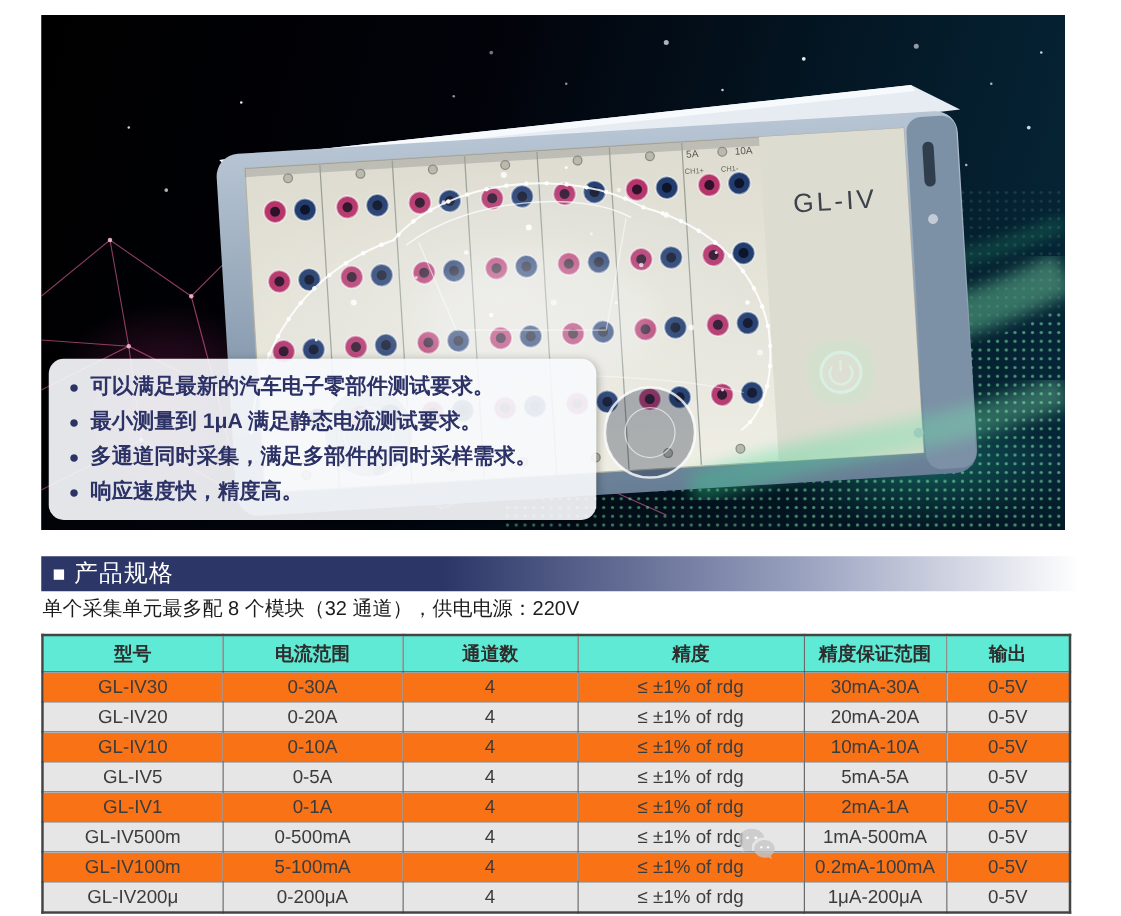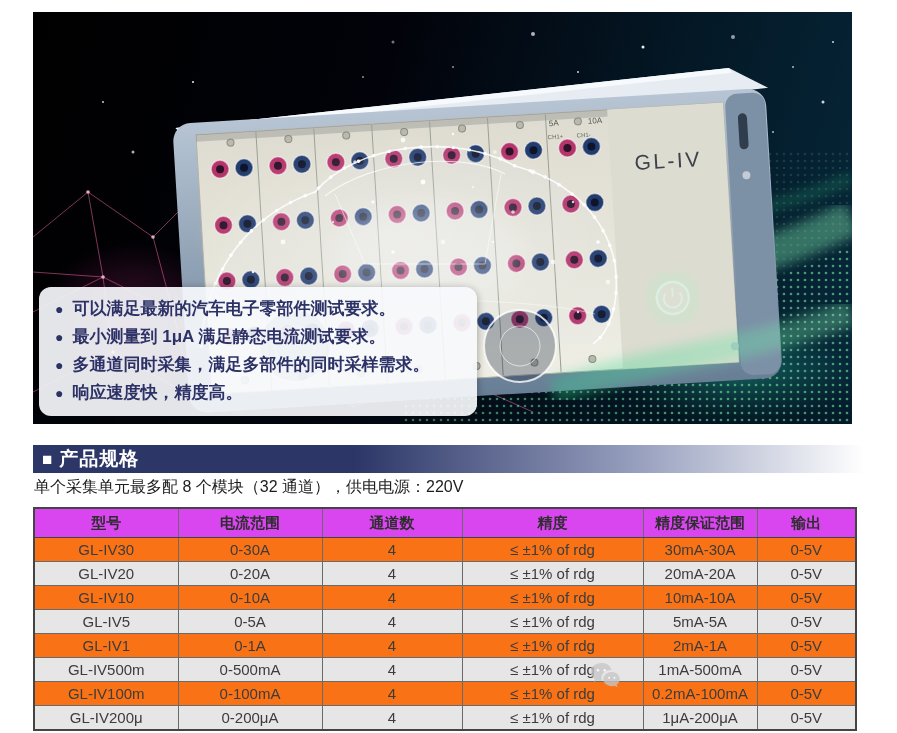--- a/index.html
+++ b/index.html
@@ -23,27 +23,27 @@
       box-shadow:0 2px 8px rgba(0,0,0,.35);}
   .feature-item{display:flex;gap:9px;align-items:baseline;font-size:17px;font-weight:bold;
       color:#2c3166;line-height:27px;white-space:nowrap;}
   .feature-item .dot{font-size:14px;}
 
   
   .section-bar{position:absolute;left:33px;top:445px;width:848px;height:28px;z-index:2;
       display:flex;align-items:center;gap:7px;padding-left:9px;box-sizing:border-box;
       background:linear-gradient(90deg,#2c3768 0%,#2c3768 38%,#9aa2c0 72%,#ffffff 98%);}
   .section-bar .marker{color:#fff;font-size:17px;line-height:1;}
-  .section-bar .sec-title{color:#fff;font-size:19px;font-weight:bold;letter-spacing:1px;}
+  .section-bar .sec-title{color:#fff;font-size:19px;font-weight:normal;letter-spacing:1px;}
   .spec-note{position:absolute;left:34px;top:477px;font-size:16px;color:#1c1c1c;}
   .spec-table{position:absolute;left:33px;top:507px;width:822px;border-collapse:collapse;
       table-layout:fixed;font-size:15px;color:#3c3c3c;border:2px solid #444;}
   .spec-table th,.spec-table td{border:1px solid #6a6a6a;text-align:center;padding:0;
       overflow:hidden;white-space:nowrap;}
-  .spec-table th{height:28px;background:#d946ef;font-weight:bold;font-size:15px;color:#2e2e2e;
+  .spec-table th{height:28px;background:#5eead4;font-weight:bold;font-size:15px;color:#2e2e2e;
       border-bottom:1.5px solid #444;}
   .spec-table td{height:23px;background:#f97316;}
   .spec-table tbody tr:nth-child(even) td{background:#e6e6e6;}
 
   
   .watermark{position:absolute;left:590px;top:662px;z-index:5;display:flex;align-items:center;
       gap:6px;color:#c2c2c2;opacity:.78;font-size:24px;letter-spacing:1px;pointer-events:none;}
 </style>
 </head>
 <body>
@@ -425,21 +425,21 @@
         <tr>
           <td>GL-IV500m</td>
           <td>0-500mA</td>
           <td>4</td>
           <td>≤ ±1% of rdg</td>
           <td>1mA-500mA</td>
           <td>0-5V</td>
         </tr>
         <tr>
           <td>GL-IV100m</td>
-          <td>0-100mA</td>
+          <td>5-100mA</td>
           <td>4</td>
           <td>≤ ±1% of rdg</td>
           <td>0.2mA-100mA</td>
           <td>0-5V</td>
         </tr>
         <tr>
           <td>GL-IV200μ</td>
           <td>0-200μA</td>
           <td>4</td>
           <td>≤ ±1% of rdg</td>

